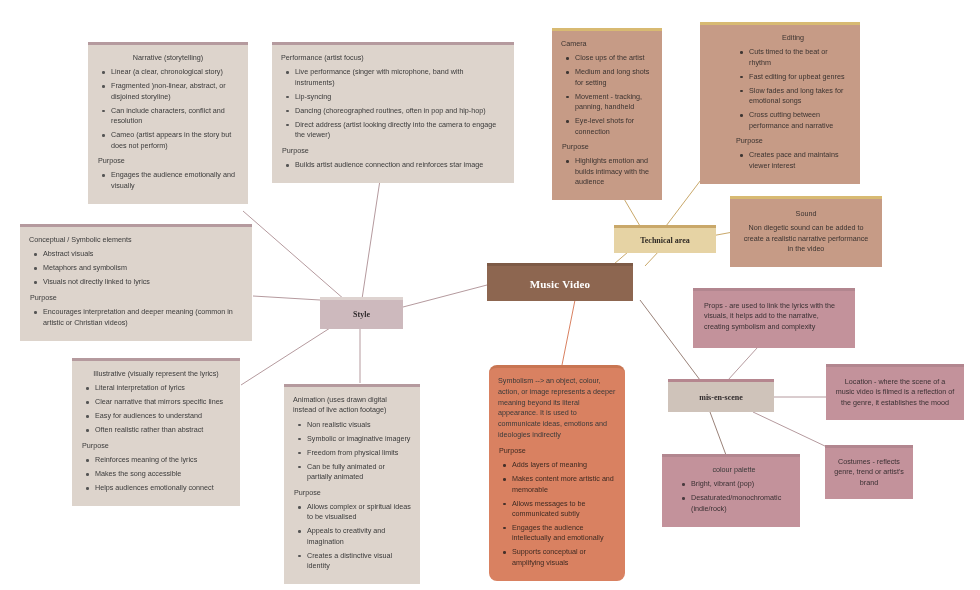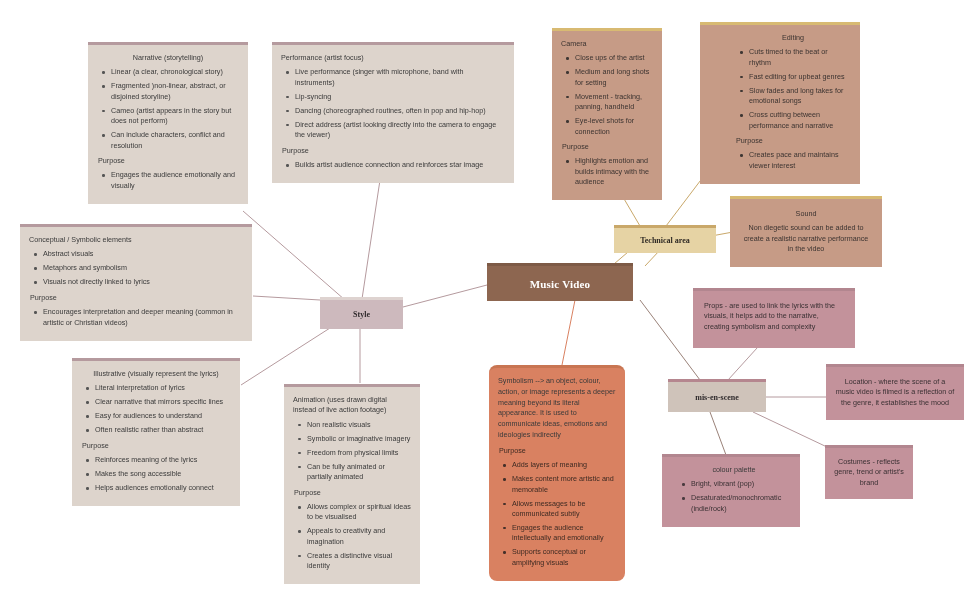--- a/index.html
+++ b/index.html
@@ -166,22 +166,22 @@
 
       <line x1="753" y1="412" x2="827" y2="447" stroke="#b59a9e"></line>
     </g>
   </svg>
 
   <div class="node card v-pinkgrey center-title" style="left:88px; top:42px; width:160px;">
     <span class="card-title">Narrative (storytelling)</span>
     <ul>
       <li>Linear (a clear, chronological story)</li>
       <li>Fragmented )non-linear, abstract, or disjoined storyline)</li>
+      <li>Can include characters, conflict and resolution</li>
       <li>Cameo (artist appears in the story but does not perform)</li>
-      <li>Can include characters, conflict and resolution</li>
     </ul>
     <span class="purpose">Purpose</span>
     <ul>
       <li>Engages the audience emotionally and visually</li>
     </ul>
   </div>
 
   <div class="node card v-pinkgrey" style="left:272px; top:42px; width:242px;">
     <span class="card-title">Performance  (artist focus)</span>
     <ul>
@@ -311,17 +311,17 @@
   </div>
 
   <div class="node hub hub-style" style="left:320px; top:297px; width:83px; height:32px;">
     <span>Style</span>
   </div>
 
   <div class="node hub hub-tech" style="left:614px; top:225px; width:102px; height:28px;">
     <span>Technical area</span>
   </div>
 
-  <div class="node hub hub-mise" style="left:668px; top:379px; width:98px; height:33px;">
+  <div class="node hub hub-mise" style="left:668px; top:379px; width:106px; height:33px;">
     <span>mis-en-scene</span>
   </div>
 
 </div>
 
 </body></html>

